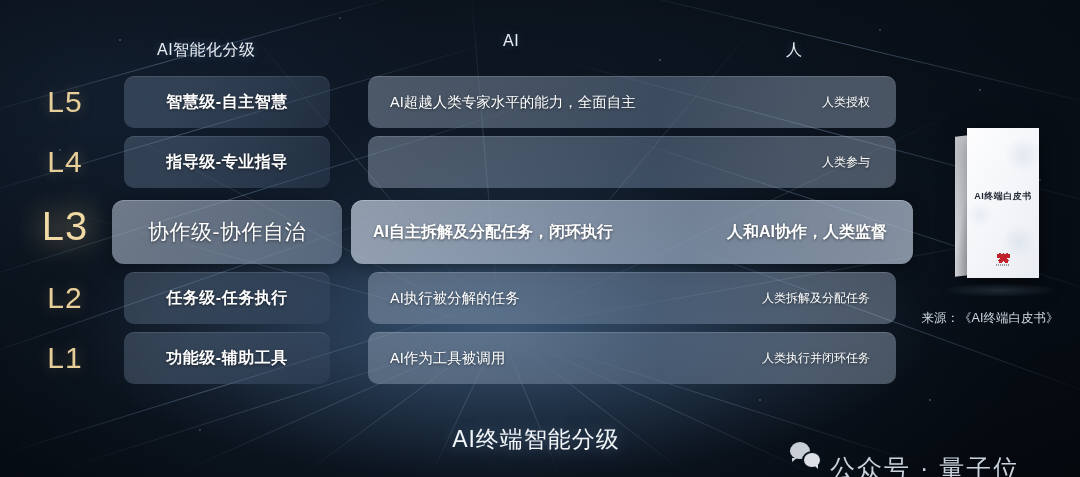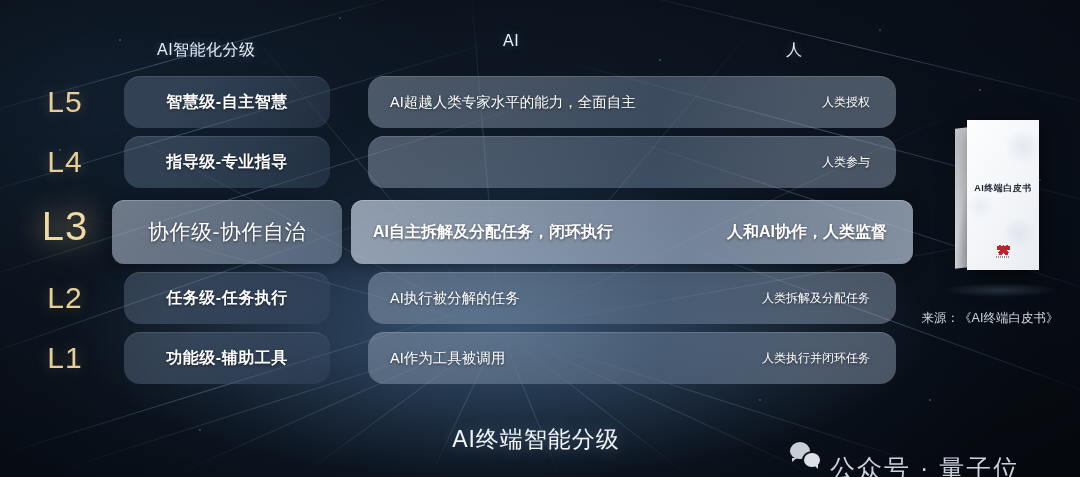--- a/index.html
+++ b/index.html
@@ -48,21 +48,21 @@
     left:22px; top:0; width:70px; height:52px;
     display:flex; align-items:center; justify-content:center;
     color:#e8cf9a;
     font-size:30px;
     font-weight:400;
     letter-spacing:1px;
     text-shadow:0 0 14px rgba(226,195,130,0.35);
   }
   .pill {
     position:absolute; top:0; height:52px;
-    border-radius:16px;
+    border-radius:10px;
     display:flex; align-items:center;
     color:#ffffff;
     overflow:hidden;
   }
   .pill-left {
     left:116px; width:206px;
     justify-content:center;
     font-size:16px; font-weight:bold;
     letter-spacing:0.5px;
     background:
@@ -123,21 +123,21 @@
     left:0; right:0; top:424px;
     text-align:center;
     color:#f2f5f8;
     font-size:23px;
     letter-spacing:1px;
     text-shadow:0 0 16px rgba(140,180,225,0.40);
   }
   #bottom-title span { position:relative; left:-18px;margin-left:28px; }
 
   
-  #book-wrap { position:absolute; left:955px; top:120px; width:90px; height:150px; }
+  #book-wrap { position:absolute; left:955px; top:128px; width:90px; height:150px; }
   #book-spine {
     position:absolute; left:0; top:8px; width:13px; height:140px;
     background:linear-gradient(100deg,#c9ccd2 0%,#e6e8ec 55%,#b9bdc4 100%);
     transform:skewY(-6deg);
   }
   #book-cover {
     position:absolute; left:12px; top:0; width:72px; height:150px;
     background:
       radial-gradient(circle 26px at 78% 18%, rgba(226,232,240,0.95) 0%, rgba(255,255,255,0) 70%),
       radial-gradient(circle 24px at 72% 76%, rgba(222,229,238,0.9) 0%, rgba(255,255,255,0) 70%),

